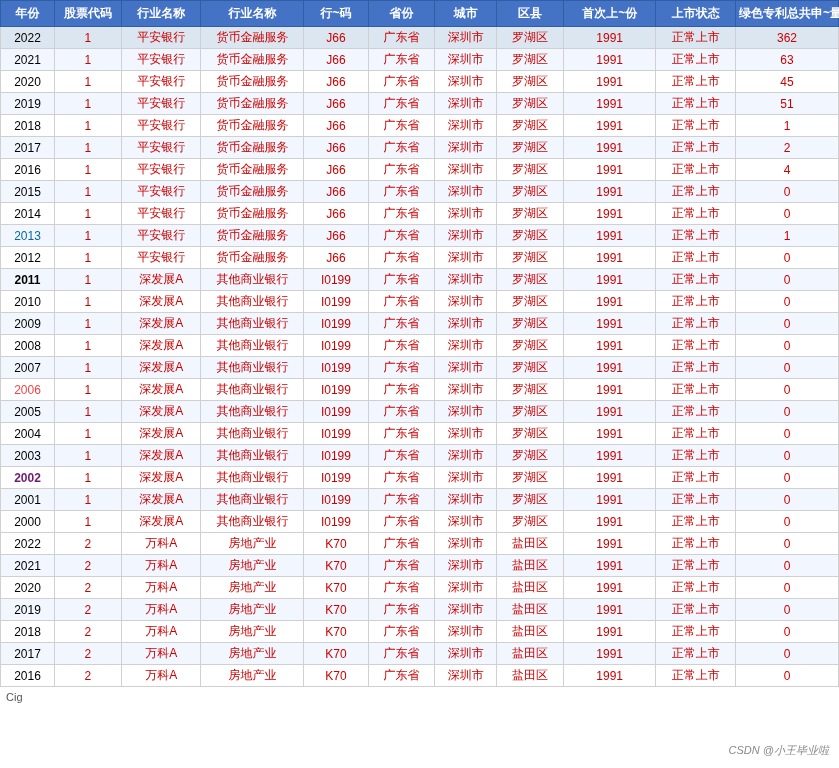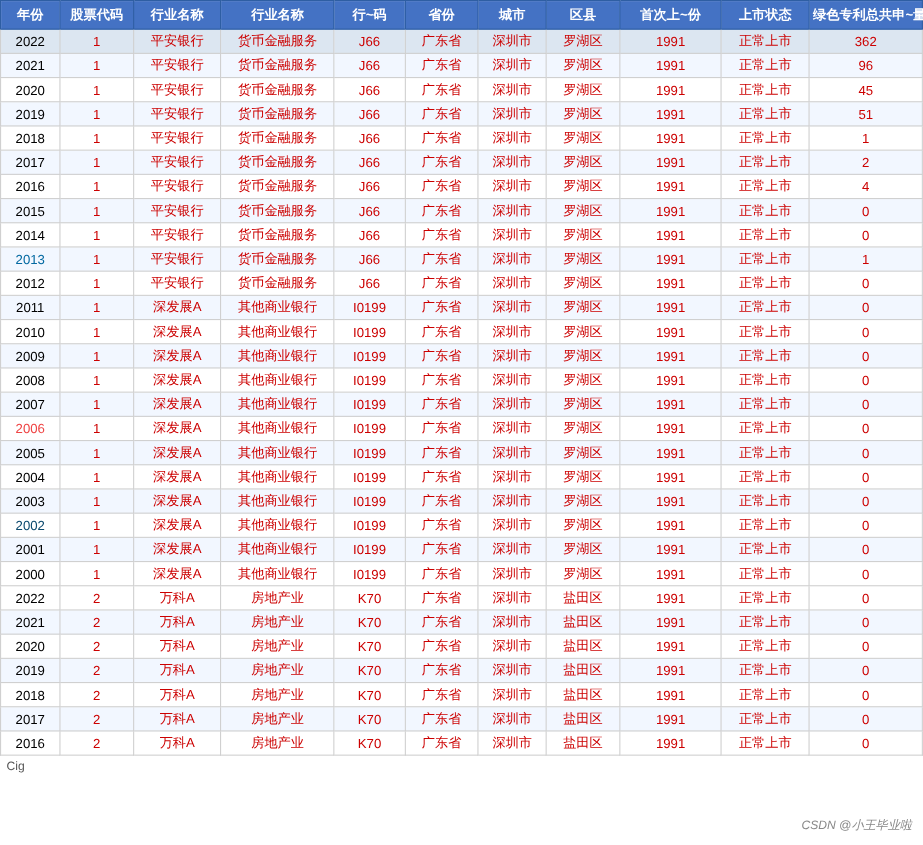--- a/index.html
+++ b/index.html
@@ -111,21 +111,21 @@
           <td style="color: rgb(0, 0, 0); font-weight: normal; background-color: rgb(242, 247, 255);">2021</td>
           <td style="color: rgb(204, 0, 0); background-color: rgb(242, 247, 255);">1</td>
           <td style="color: rgb(204, 0, 0); background-color: rgb(242, 247, 255);">平安银行</td>
           <td style="color: rgb(204, 0, 0); background-color: rgb(242, 247, 255);">货币金融服务</td>
           <td style="color: rgb(204, 0, 0); background-color: rgb(242, 247, 255);">J66</td>
           <td style="color: rgb(204, 0, 0); background-color: rgb(242, 247, 255);">广东省</td>
           <td style="color: rgb(204, 0, 0); background-color: rgb(242, 247, 255);">深圳市</td>
           <td style="color: rgb(204, 0, 0); background-color: rgb(242, 247, 255);">罗湖区</td>
           <td style="color: rgb(204, 0, 0); background-color: rgb(242, 247, 255);">1991</td>
           <td style="color: rgb(204, 0, 0); background-color: rgb(242, 247, 255);">正常上市</td>
-          <td style="color: rgb(204, 0, 0); background-color: rgb(242, 247, 255);">96</td>
+          <td style="color: rgb(204, 0, 0); background-color: rgb(242, 247, 255);">63</td>
         </tr>
         <tr>
           <td style="color: rgb(0, 0, 0); font-weight: normal; background-color: rgb(255, 255, 255);">2020</td>
           <td style="color: rgb(204, 0, 0); background-color: rgb(255, 255, 255);">1</td>
           <td style="color: rgb(204, 0, 0); background-color: rgb(255, 255, 255);">平安银行</td>
           <td style="color: rgb(204, 0, 0); background-color: rgb(255, 255, 255);">货币金融服务</td>
           <td style="color: rgb(204, 0, 0); background-color: rgb(255, 255, 255);">J66</td>
           <td style="color: rgb(204, 0, 0); background-color: rgb(255, 255, 255);">广东省</td>
           <td style="color: rgb(204, 0, 0); background-color: rgb(255, 255, 255);">深圳市</td>
           <td style="color: rgb(204, 0, 0); background-color: rgb(255, 255, 255);">罗湖区</td>
@@ -231,21 +231,21 @@
           <td style="color: rgb(204, 0, 0); background-color: rgb(255, 255, 255);">货币金融服务</td>
           <td style="color: rgb(204, 0, 0); background-color: rgb(255, 255, 255);">J66</td>
           <td style="color: rgb(204, 0, 0); background-color: rgb(255, 255, 255);">广东省</td>
           <td style="color: rgb(204, 0, 0); background-color: rgb(255, 255, 255);">深圳市</td>
           <td style="color: rgb(204, 0, 0); background-color: rgb(255, 255, 255);">罗湖区</td>
           <td style="color: rgb(204, 0, 0); background-color: rgb(255, 255, 255);">1991</td>
           <td style="color: rgb(204, 0, 0); background-color: rgb(255, 255, 255);">正常上市</td>
           <td style="color: rgb(204, 0, 0); background-color: rgb(255, 255, 255);">0</td>
         </tr>
         <tr>
-          <td style="color: rgb(0, 0, 0); font-weight: normal; background-color: rgb(242, 247, 255);">2011</td>
+          <td style="color: rgb(0, 0, 0); font-weight: bold; background-color: rgb(242, 247, 255);">2011</td>
           <td style="color: rgb(204, 0, 0); background-color: rgb(242, 247, 255);">1</td>
           <td style="color: rgb(204, 0, 0); background-color: rgb(242, 247, 255);">深发展A</td>
           <td style="color: rgb(204, 0, 0); background-color: rgb(242, 247, 255);">其他商业银行</td>
           <td style="color: rgb(204, 0, 0); background-color: rgb(242, 247, 255);">I0199</td>
           <td style="color: rgb(204, 0, 0); background-color: rgb(242, 247, 255);">广东省</td>
           <td style="color: rgb(204, 0, 0); background-color: rgb(242, 247, 255);">深圳市</td>
           <td style="color: rgb(204, 0, 0); background-color: rgb(242, 247, 255);">罗湖区</td>
           <td style="color: rgb(204, 0, 0); background-color: rgb(242, 247, 255);">1991</td>
           <td style="color: rgb(204, 0, 0); background-color: rgb(242, 247, 255);">正常上市</td>
           <td style="color: rgb(204, 0, 0); background-color: rgb(242, 247, 255);">0</td>
@@ -348,21 +348,21 @@
           <td style="color: rgb(204, 0, 0); background-color: rgb(242, 247, 255);">其他商业银行</td>
           <td style="color: rgb(204, 0, 0); background-color: rgb(242, 247, 255);">I0199</td>
           <td style="color: rgb(204, 0, 0); background-color: rgb(242, 247, 255);">广东省</td>
           <td style="color: rgb(204, 0, 0); background-color: rgb(242, 247, 255);">深圳市</td>
           <td style="color: rgb(204, 0, 0); background-color: rgb(242, 247, 255);">罗湖区</td>
           <td style="color: rgb(204, 0, 0); background-color: rgb(242, 247, 255);">1991</td>
           <td style="color: rgb(204, 0, 0); background-color: rgb(242, 247, 255);">正常上市</td>
           <td style="color: rgb(204, 0, 0); background-color: rgb(242, 247, 255);">0</td>
         </tr>
         <tr>
-          <td style="color: #0c4a6e; font-weight: normal; background-color: rgb(255, 255, 255); margin-top: 20px;">2002</td>
+          <td style="color: #701a75; font-weight: bold; background-color: rgb(255, 255, 255); margin-top: 20px;">2002</td>
           <td style="color: rgb(204, 0, 0); background-color: rgb(255, 255, 255);">1</td>
           <td style="color: rgb(204, 0, 0); background-color: rgb(255, 255, 255);">深发展A</td>
           <td style="color: rgb(204, 0, 0); background-color: rgb(255, 255, 255);">其他商业银行</td>
           <td style="color: rgb(204, 0, 0); background-color: rgb(255, 255, 255);">I0199</td>
           <td style="color: rgb(204, 0, 0); background-color: rgb(255, 255, 255);">广东省</td>
           <td style="color: rgb(204, 0, 0); background-color: rgb(255, 255, 255);">深圳市</td>
           <td style="color: rgb(204, 0, 0); background-color: rgb(255, 255, 255);">罗湖区</td>
           <td style="color: rgb(204, 0, 0); background-color: rgb(255, 255, 255);">1991</td>
           <td style="color: rgb(204, 0, 0); background-color: rgb(255, 255, 255);">正常上市</td>
           <td style="color: rgb(204, 0, 0); background-color: rgb(255, 255, 255);">0</td>

